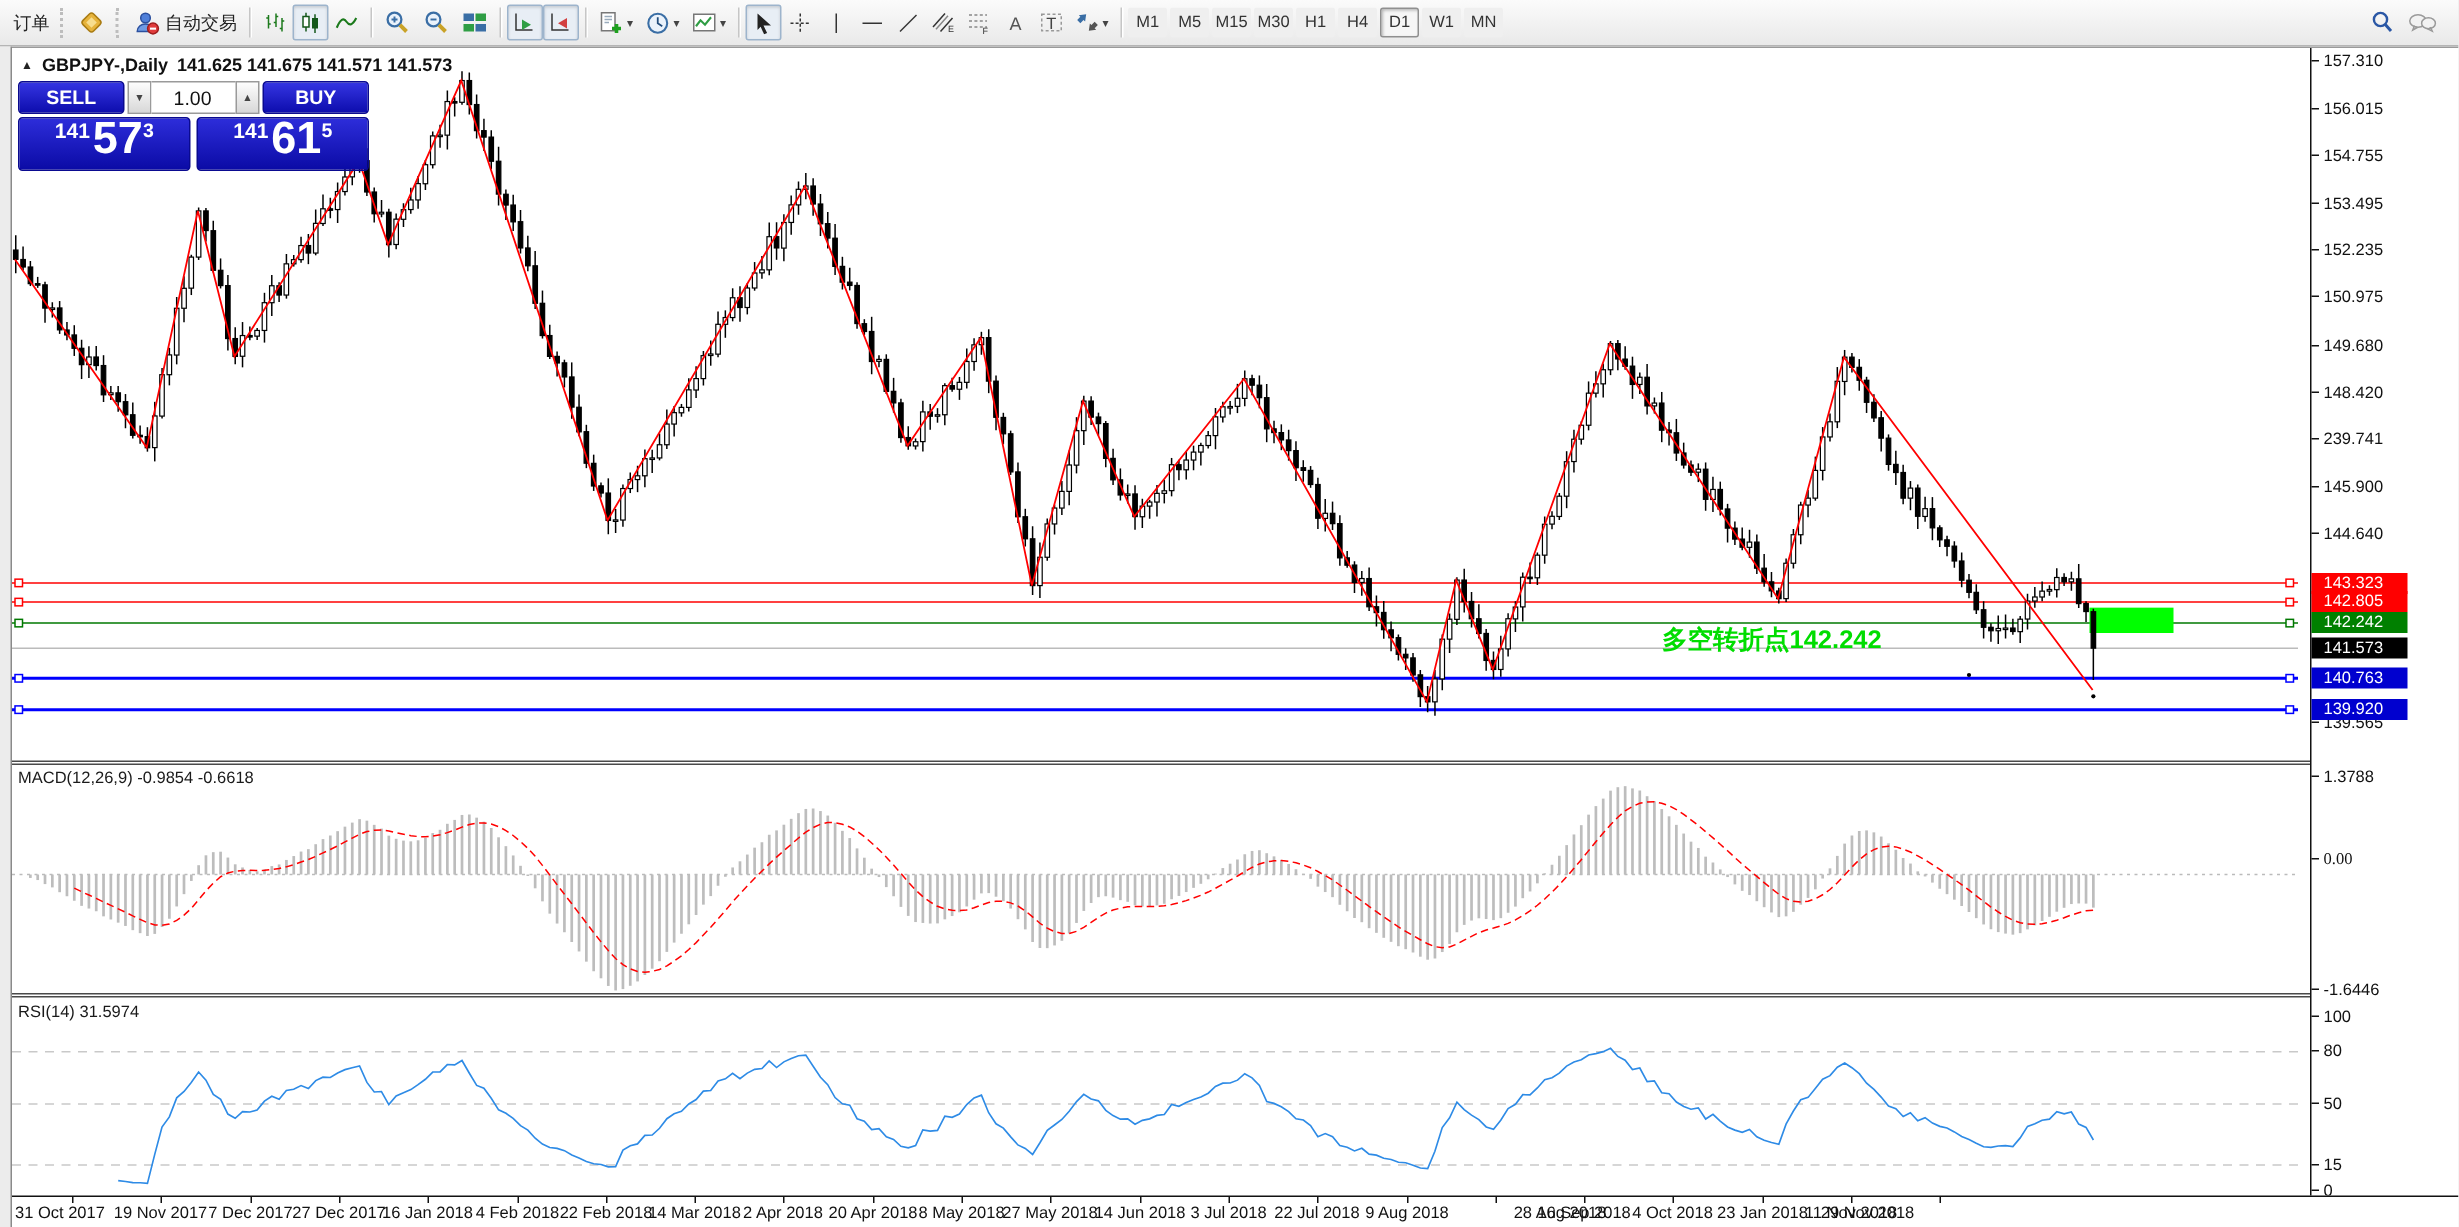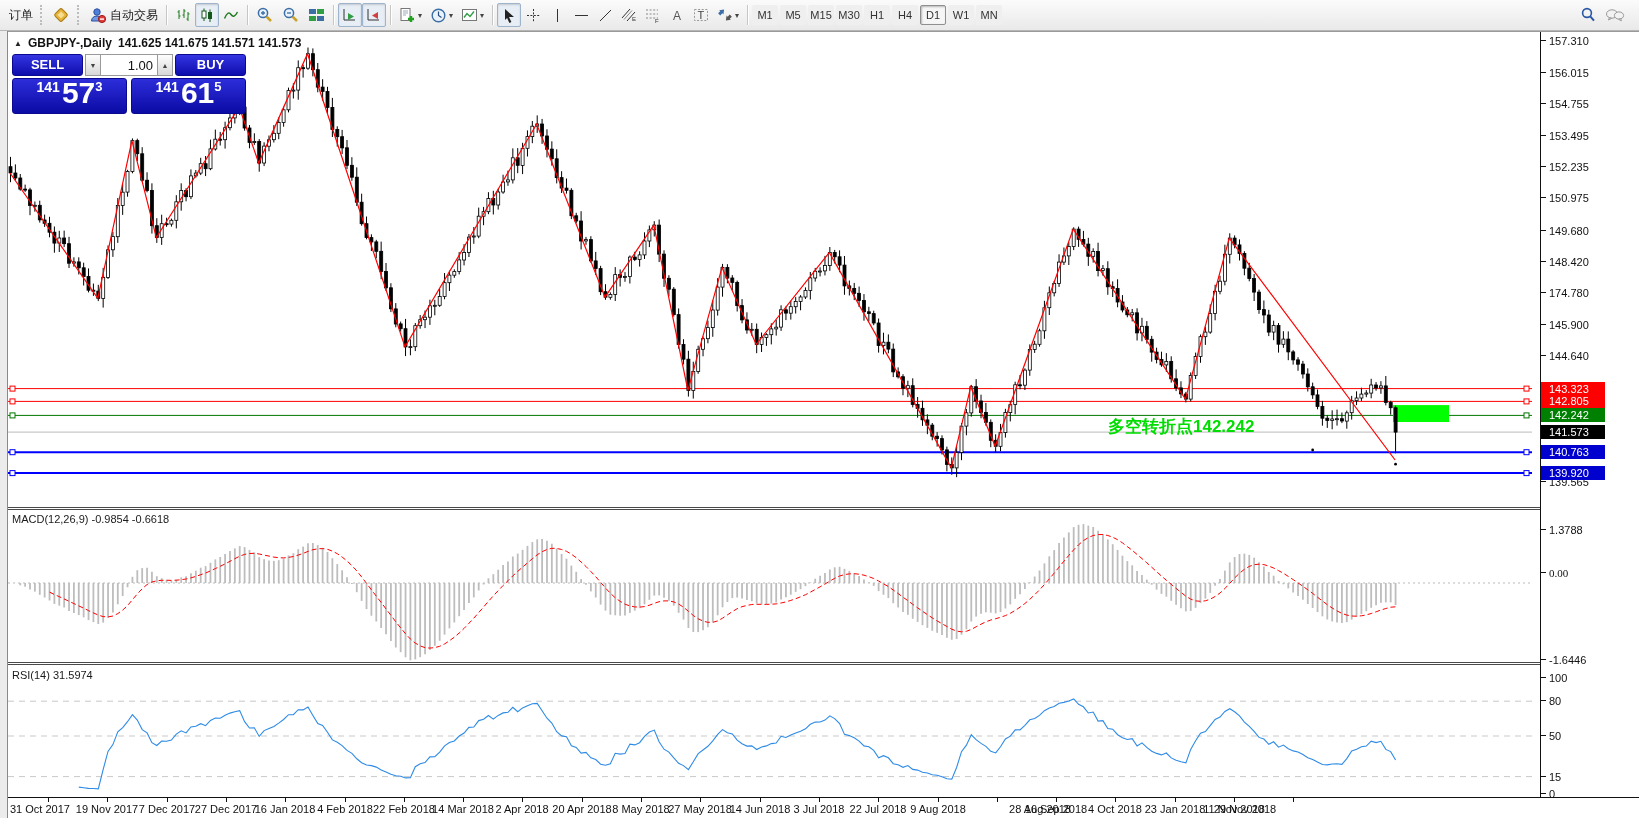--- a/index.html
+++ b/index.html
@@ -43,21 +43,21 @@
 
   
   #trade-panel { position:absolute; left:4px; top:22px; width:234px; }
   #tp-row1 { display:flex; height:22px; align-items:stretch; }
   .tp-btn { width:82px; color:#fff; font-size:13px; font-weight:bold; text-align:center; line-height:20px;
     background:linear-gradient(#3535e2,#0d0dad); border:1px solid #0a0a90; border-radius:3px; }
   #tp-spin { flex:1; display:flex; margin:0 2px; }
   .spin-btn { width:16px; background:linear-gradient(#fdfdfd,#d8d8d8); border:1px solid #9a9a9a;
     font-size:7px; color:#444; display:flex; align-items:center; justify-content:center; }
   #tp-vol { width:56px; border:1px solid #9a9a9a; border-left:none; border-right:none;
-    text-align:right; font-size:13px; padding-right:4px; color:#111; outline:none; }
+    text-align:right; font-size:13px; padding-right:16px; color:#111; outline:none; }
   #tp-row2 { display:flex; margin-top:2px; height:36px; gap:4px; }
   .pricebox { flex:1; background:linear-gradient(#2d2dda,#0b0ba5); border:1px solid #0a0a90; border-radius:3px;
     color:#fff; display:flex; justify-content:center; padding-bottom:2px; }
   .pb-small { font-size:14px; font-weight:bold; margin:0 2px 3px 0; }
   .pb-big   { font-size:30px; font-weight:bold; line-height:28px; }
   .pb-sup   { font-size:13px; font-weight:bold; margin-bottom:14px; }
 
   
   .ind-label { position:absolute; left:4px; font-size:11px; color:#1a1a1a; white-space:nowrap; }
   #macd-label { top:481px; } #rsi-label { top:637px; }
@@ -1277,31 +1277,31 @@
 
     <div id="price-axis">
         <div class="ptick" style="top: 3px;">157.310</div>
         <div class="ptick" style="top: 35px;">156.015</div>
         <div class="ptick" style="top: 66px;">154.755</div>
         <div class="ptick" style="top: 98px;">153.495</div>
         <div class="ptick" style="top: 129px;">152.235</div>
         <div class="ptick" style="top: 160px;">150.975</div>
         <div class="ptick" style="top: 193px;">149.680</div>
         <div class="ptick" style="top: 224px;">148.420</div>
-        <div class="ptick" style="top: 255px;">174.780</div>
+        <div class="ptick" style="top: 255px;">239.741</div>
         <div class="ptick" style="top: 287px;">145.900</div>
         <div class="ptick" style="top: 318px;">144.640</div>
         <div class="ptick" style="top: 444px;">139.565</div>
         <div class="ptag" style="top: 350px; background: rgb(255, 0, 0);">143.323</div>
         <div class="ptag" style="top: 362px; background: rgb(255, 0, 0);">142.805</div>
         <div class="ptag" style="top: 376px; background: rgb(0, 128, 0);">142.242</div>
         <div class="ptag" style="top: 393px; background: rgb(0, 0, 0);">141.573</div>
         <div class="ptag" style="top: 413px; background: rgb(0, 0, 207);">140.763</div>
         <div class="ptag" style="top: 434px; background: rgb(0, 0, 207);">139.920</div>
-        <div class="ptick" style="top: 480px; margin-top: 12px;">1.3788</div>
+        <div class="ptick" style="top: 480px;">1.3788</div>
         <div class="ptick" style="top: 535px; font-family: Liberation Serif, serif;">0.00</div>
         <div class="ptick" style="top: 622px;">-1.6446</div>
         <div class="ptick" style="top: 640px;">100</div>
         <div class="ptick" style="top: 663px;">80</div>
         <div class="ptick" style="top: 698px;">50</div>
         <div class="ptick" style="top: 739px;">15</div>
         <div class="ptick" style="top: 756px;">0</div>
       </div>
     <div id="date-axis">
         <div class="dtick" style="left: 40px;"></div>

